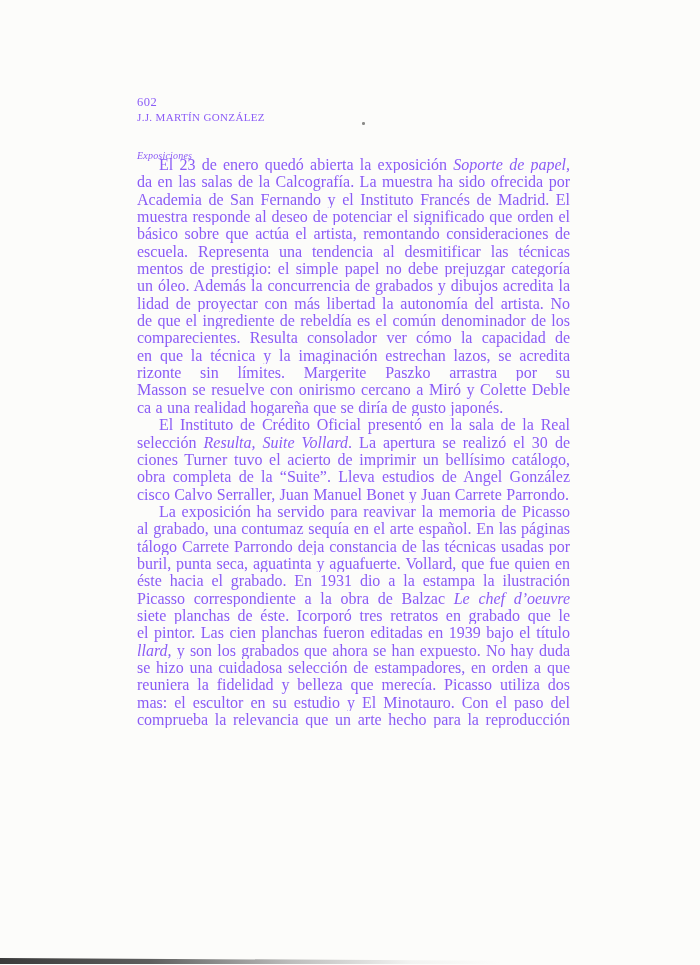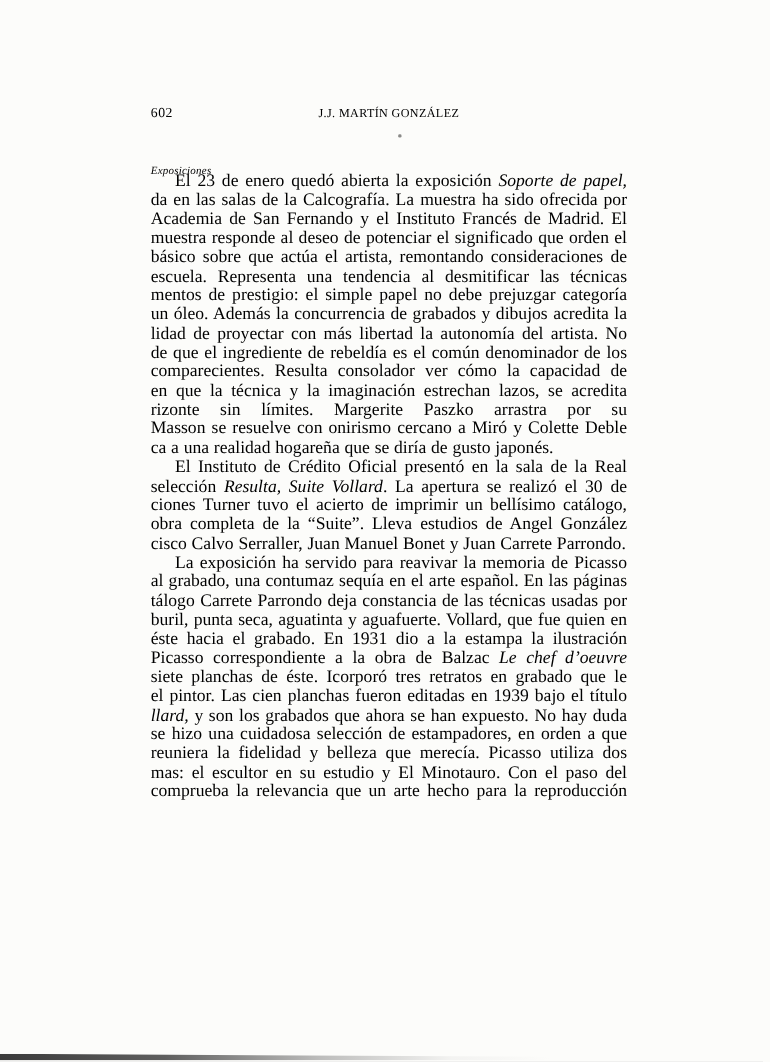--- a/index.html
+++ b/index.html
@@ -7,36 +7,36 @@
     padding: 0;
     background: #e8e8e6;
   }
   #page {
     position: relative;
     width: 700px;
     height: 965px;
     background: #fcfcfa;
     overflow: hidden;
     font-family: "Liberation Serif", "DejaVu Serif", serif;
-    color: #000000;
+    color: #8b5cf6;
   }
   
   #page-number {
     position: absolute;
     left: 137px;
     top: 95px;
     font-size: 12.5px;
     letter-spacing: 0.5px;
   }
   #running-title {
     position: absolute;
     left: 137px;
-    top: 97px;
+    top: 111px;
     width: 433px;
-    text-align: center;
+    text-align: left;
     font-size: 11px;
     letter-spacing: 0.35px;
   }
   
   #section-heading {
     position: absolute;
     left: 137px;
     top: 127px;
     font-size: 10px;
     font-style: italic;

